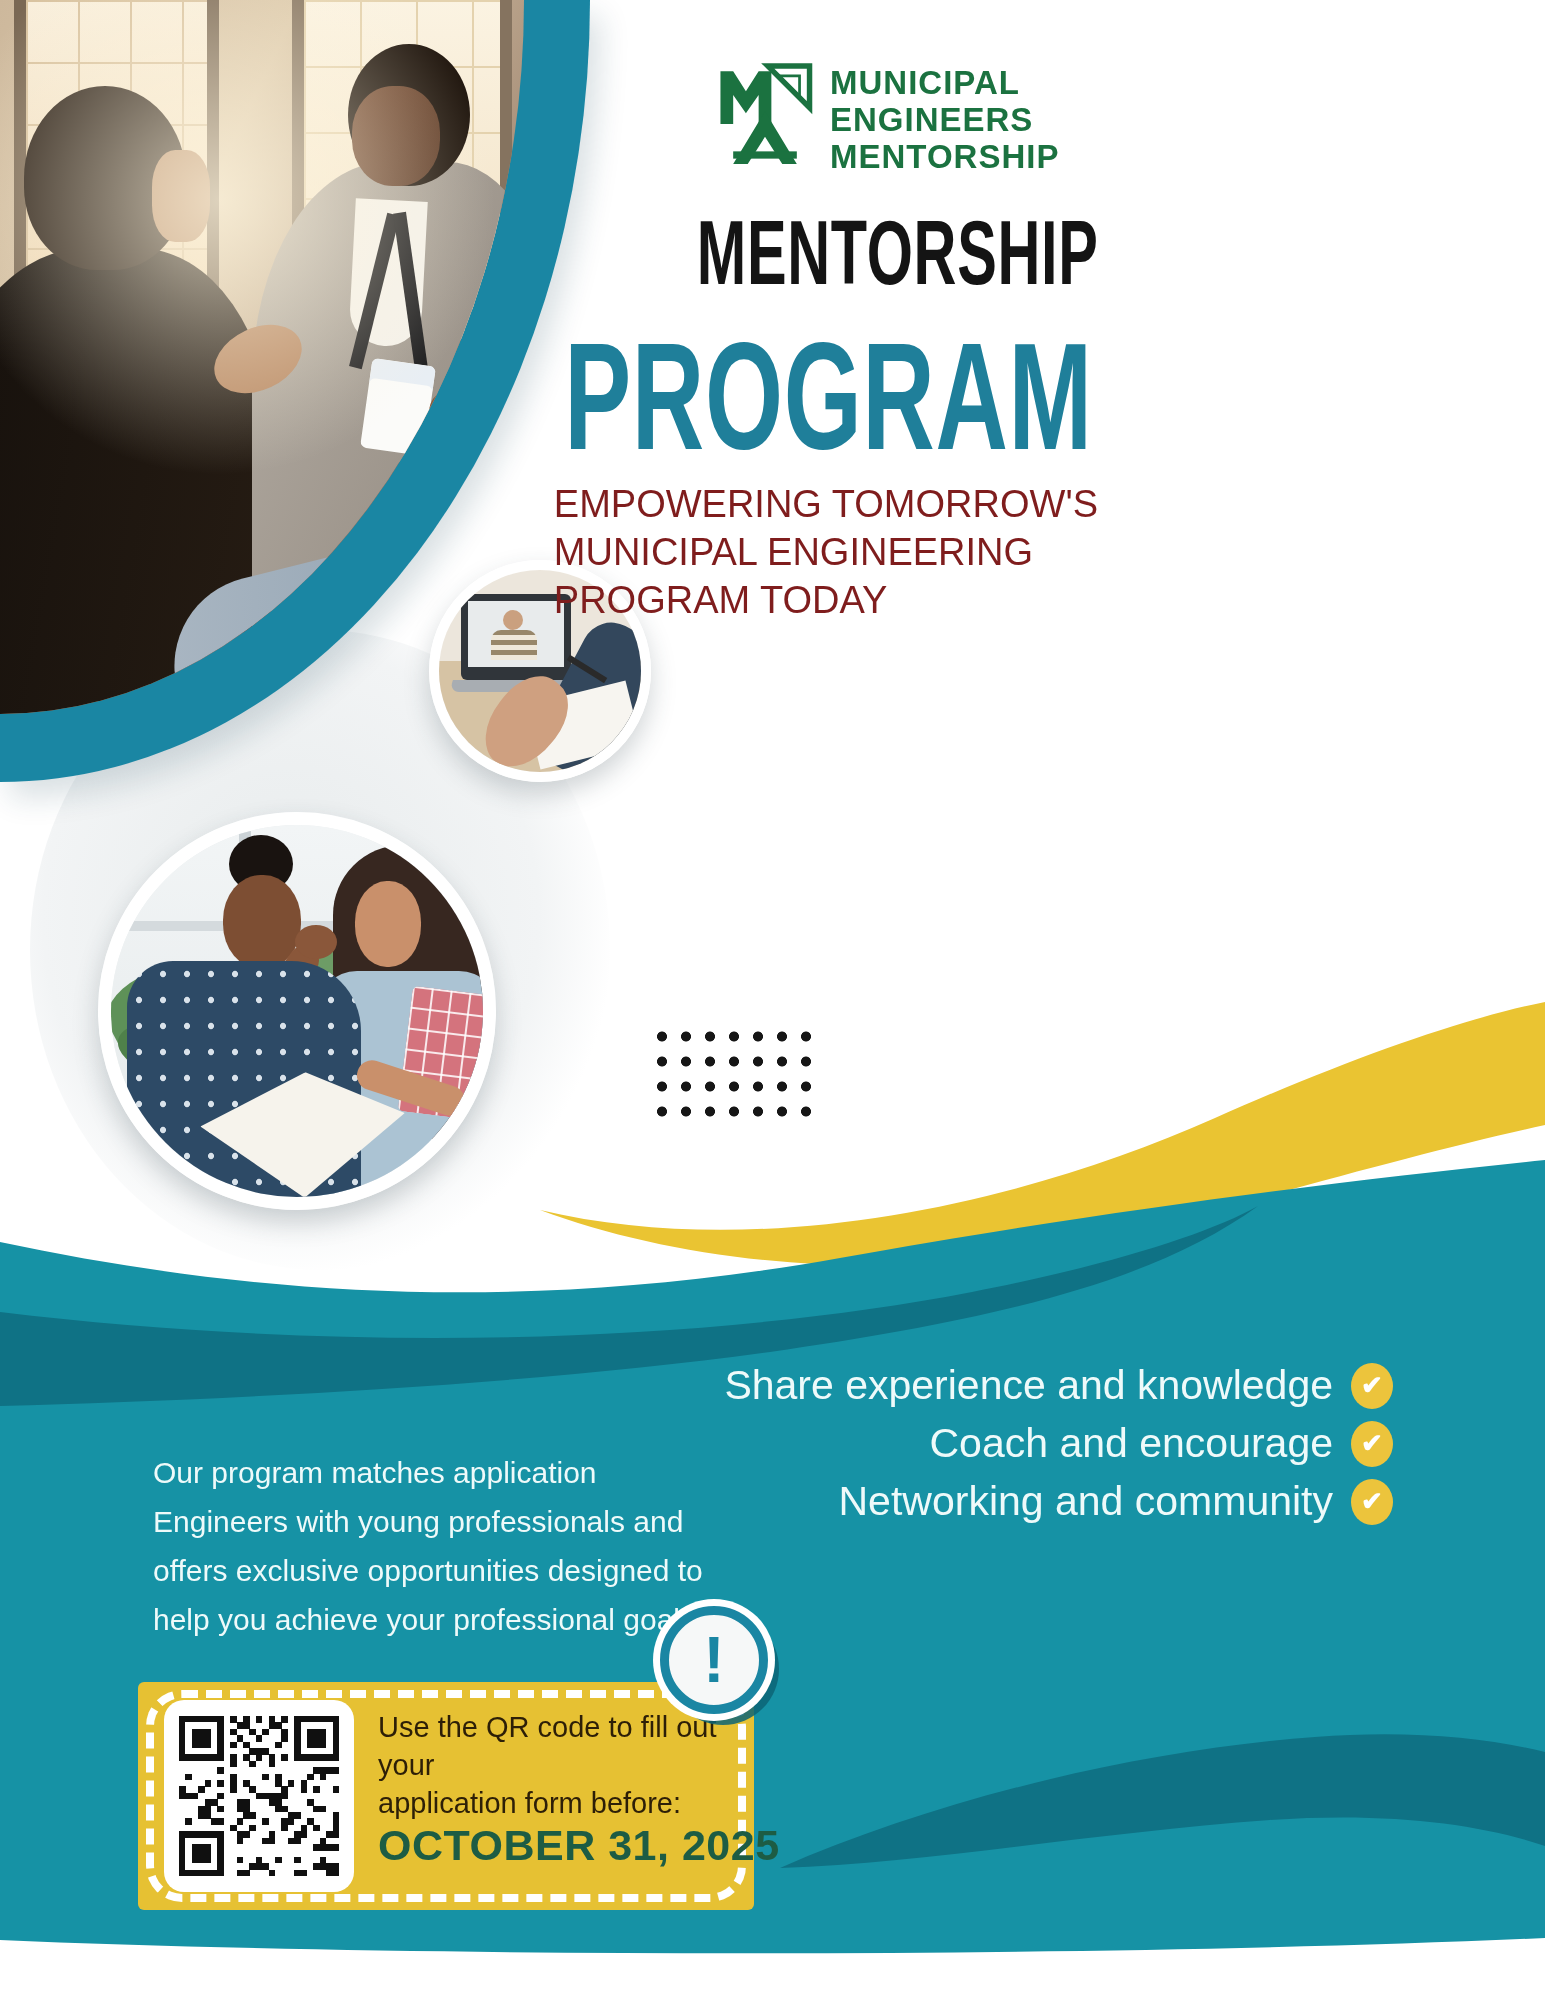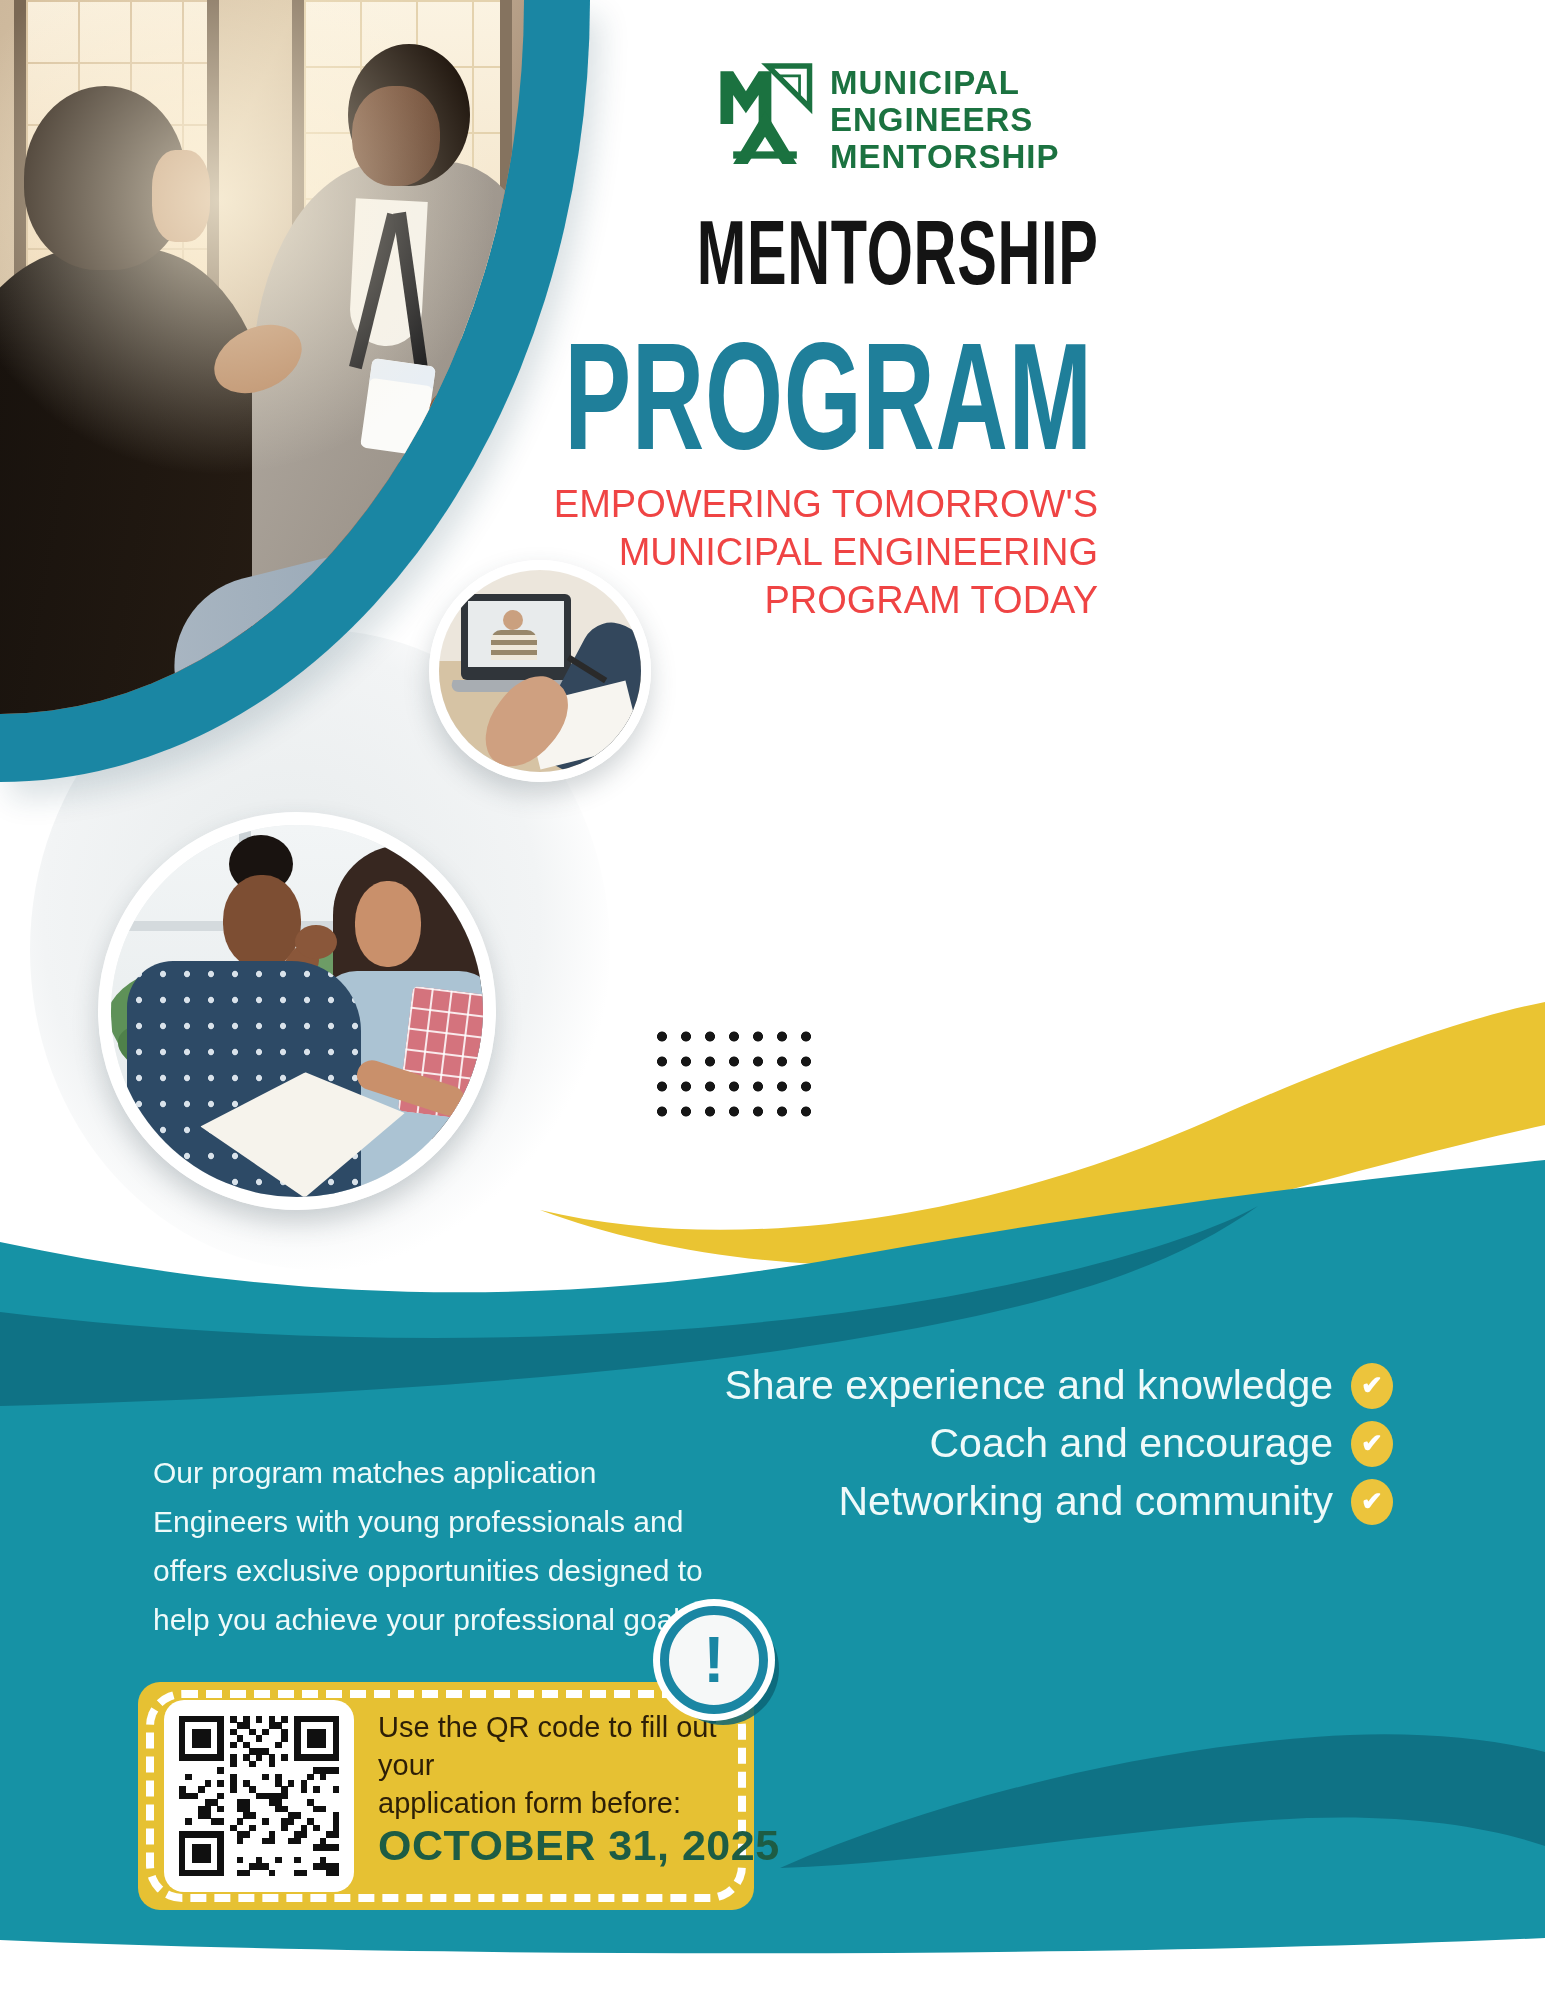--- a/index.html
+++ b/index.html
@@ -48,21 +48,21 @@
   .hp-glow{inset:0;background:radial-gradient(circle at 42% 28%, rgba(255,246,224,.75), rgba(255,246,224,0) 46%);}
 
   
   .brand-mark{left:715px;top:58px;width:100px;height:114px;z-index:5;}
   .brand-text{left:830px;top:64px;z-index:5;color:#1b7240;font-weight:bold;font-size:33px;
               line-height:37px;letter-spacing:1px;}
   .title{right:447px;top:208px;z-index:5;font-size:90px;font-weight:bold;color:#141414;line-height:1;
          transform:scaleX(.66);transform-origin:100% 50%;letter-spacing:1px;white-space:nowrap;}
   .subtitle{right:452px;top:320px;z-index:5;font-size:152px;font-weight:bold;color:#1f7f9a;line-height:1;
             transform:scaleX(.66);transform-origin:100% 50%;letter-spacing:1px;white-space:nowrap;}
-  .tagline{right:447px;top:480px;z-index:5;font-size:38px;color:#ef4444;text-align:right;line-height:48px;margin-left:40px;}
+  .tagline{right:447px;top:480px;z-index:5;font-size:38px;color:#7f1d1d;line-height:48px;margin-left:40px;}
 
   
   .blob-gray{left:30px;top:630px;width:580px;height:640px;z-index:1;border-radius:50%;
              background:radial-gradient(ellipse at 45% 45%, #e7ebec 0%, #f2f4f5 55%, rgba(255,255,255,0) 72%);}
   .circle{position:absolute;border-radius:50%;border:10px solid #ffffff;overflow:hidden;z-index:4;
           box-shadow:0 12px 26px rgba(40,60,70,.22);}
   .circle > div{position:absolute;}
   .c-video{left:429px;top:560px;width:202px;height:202px;}
   .c-women{left:98px;top:812px;width:372px;height:372px;border-width:13px;}
   
@@ -118,21 +118,21 @@
             display:flex;flex-direction:column;align-items:flex-end;gap:11px;}
   .benefits li{display:flex;align-items:center;gap:18px;}
   .b-label{color:#eefafa;font-size:41px;white-space:nowrap;}
   .check{width:42px;height:46px;border-radius:50%;background:#ecc43c;display:flex;align-items:center;
          justify-content:center;color:#ffffff;font-size:26px;font-weight:bold;}
   .check::after{content:"\2714";}
   .about{position:absolute;left:153px;top:1448px;z-index:6;color:#eefafa;font-size:30px;line-height:49px;}
 
   
   .qr-box{position:absolute;left:138px;top:1682px;width:616px;height:228px;background:#e6c133;
-          border-radius:22px;z-index:6;}
+          border-radius:6px;z-index:6;}
   .qr-box::before{content:"";position:absolute;inset:8px;border:8px dashed #ffffff;border-radius:36px;}
   .qr-card{position:absolute;left:26px;top:18px;width:190px;height:192px;background:#ffffff;border-radius:20px;
            display:flex;align-items:center;justify-content:center;}
   .cta-text{position:absolute;left:240px;top:26px;width:360px;color:#2d1f07;font-size:29px;line-height:38px;}
   .deadline{margin-top:4px;font-size:43px;font-weight:bold;color:#1d5c44;letter-spacing:.5px;white-space:nowrap;}
   .alert{position:absolute;left:660px;top:1606px;width:90px;height:90px;border-radius:50%;background:#f6f8f8;
          border:9px solid #1a86a3;z-index:7;display:flex;align-items:center;justify-content:center;
          box-shadow:0 0 0 7px #ffffff, 9px 9px 0 2px rgba(12,100,118,.85);}
   .alert::after{content:"!";font-size:64px;font-weight:bold;color:#1a86a3;line-height:1;}
 </style>

